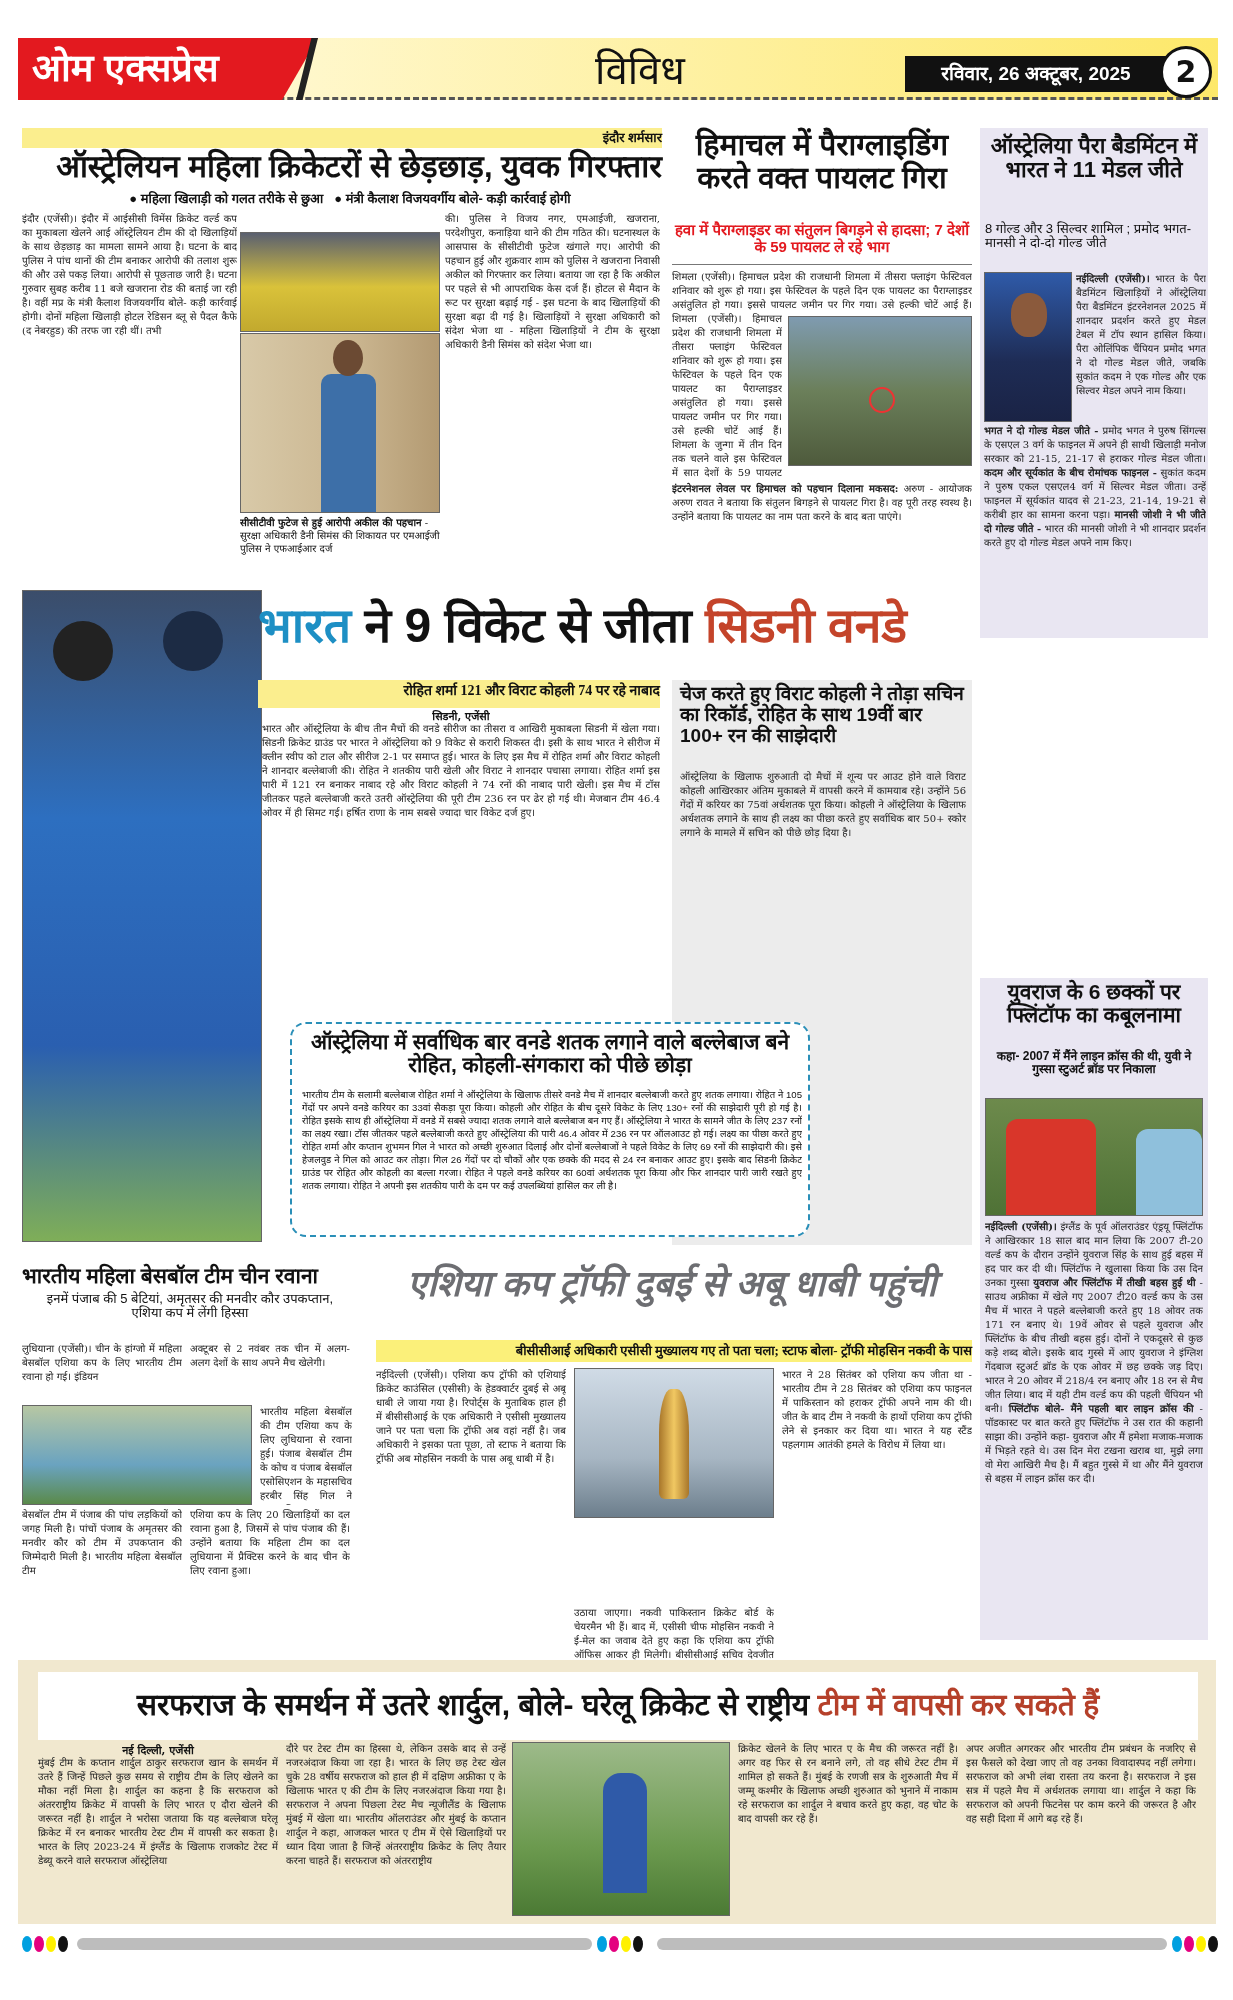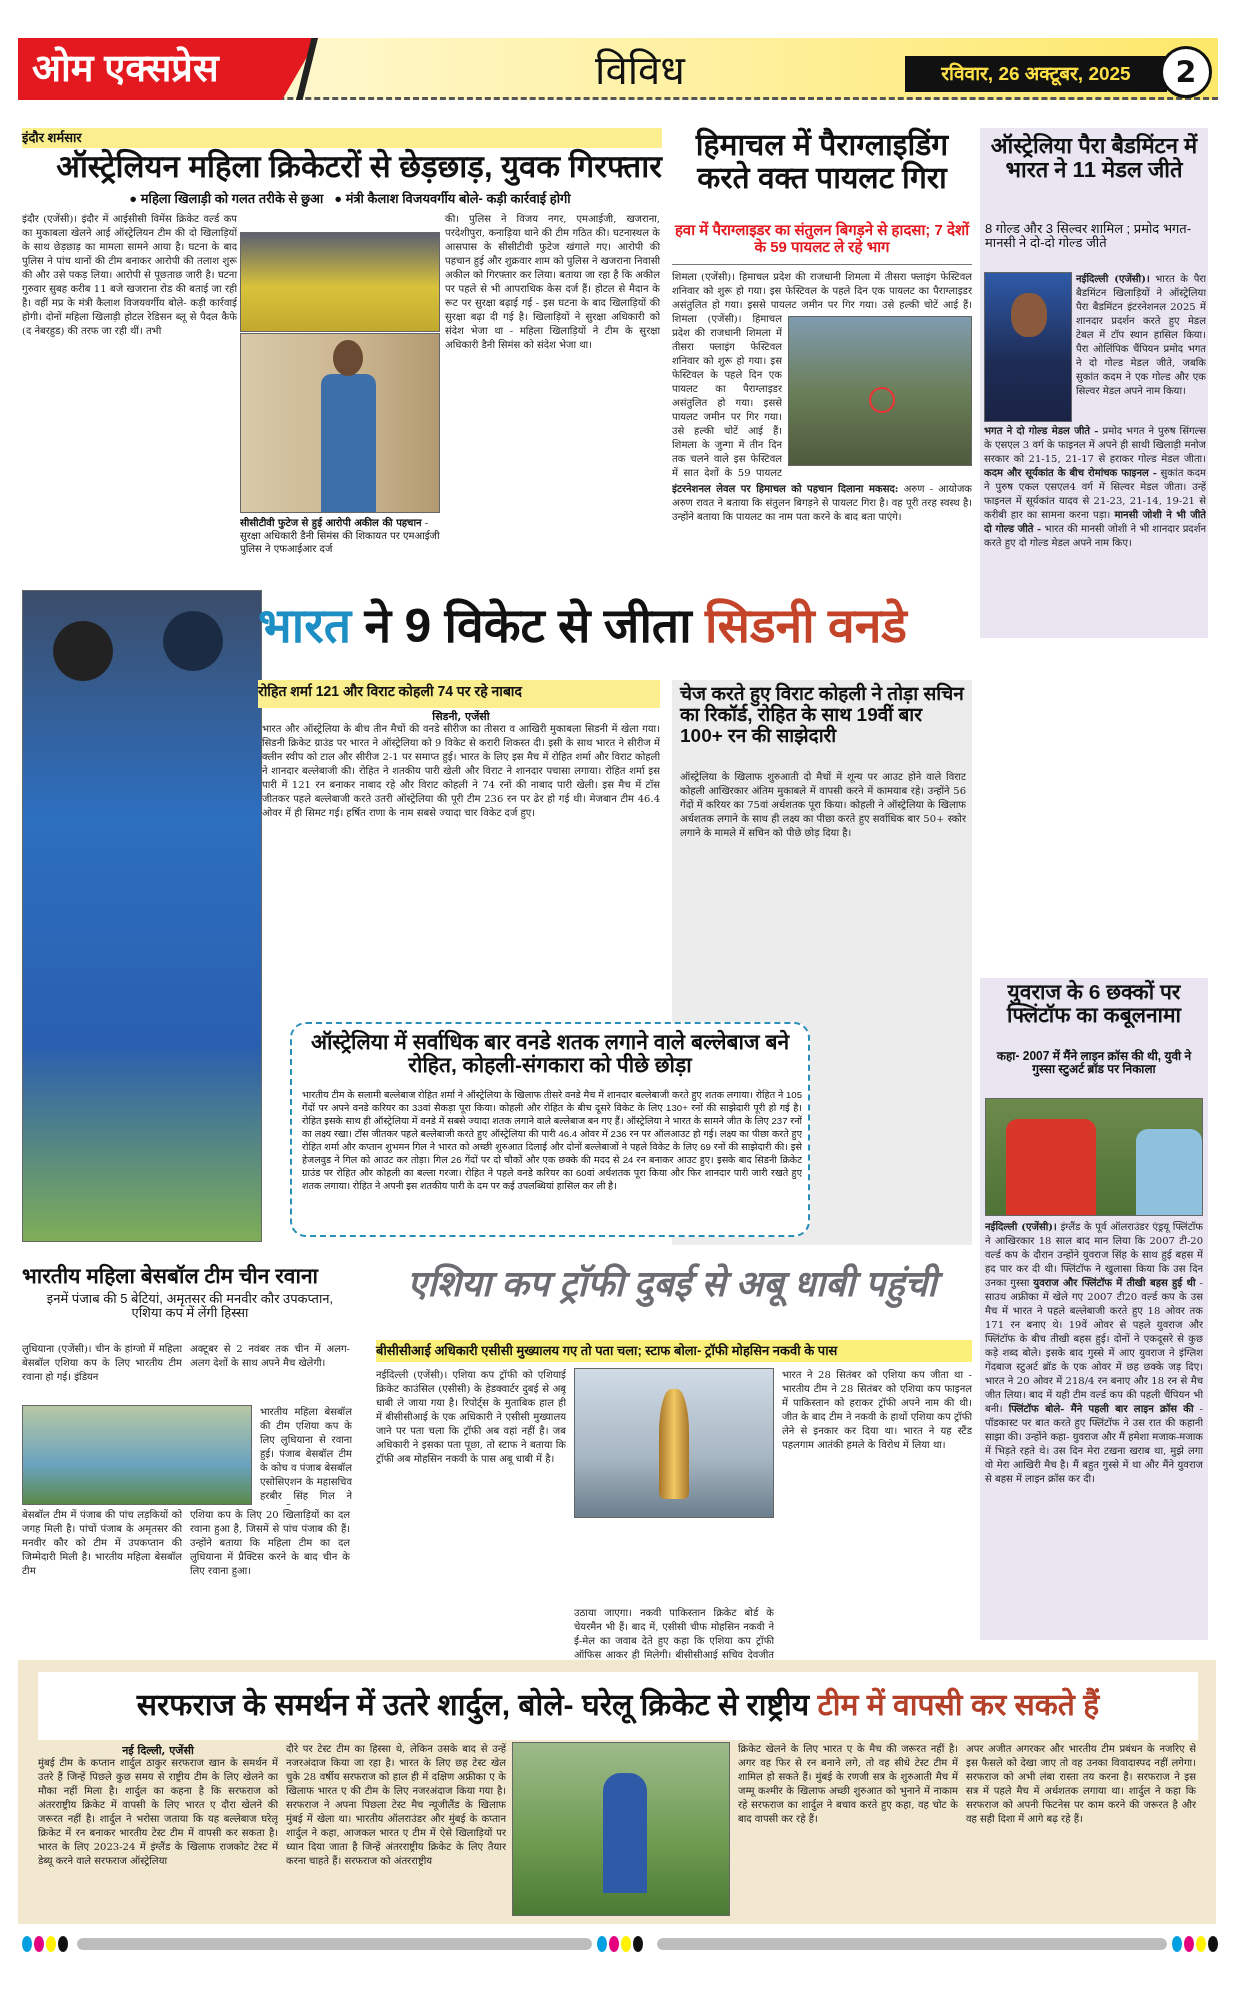--- a/index.html
+++ b/index.html
@@ -3,25 +3,25 @@
 <meta charset="utf-8">
 <style>
   *{box-sizing:border-box;margin:0;padding:0}
   body{width:1233px;height:2000px;background:#fff;font-family:"DejaVu Sans",sans-serif;color:#111;position:relative;overflow:hidden}
   .abs{position:absolute}
   
   #masthead{left:18px;top:38px;width:1200px;height:62px;background:linear-gradient(90deg,#fff8d0 20%,#fde86a 100%);border-bottom:3px dashed #555}
   #brand{left:18px;top:38px;width:300px;height:62px;background:#e3191f;clip-path:polygon(0 0,100% 0,88% 100%,0 100%);color:#fff;font-weight:bold;font-size:38px;line-height:60px;padding-left:14px;font-family:"Liberation Sans",sans-serif}
   #brand-stripe{left:296px;top:38px;width:22px;height:62px;background:#222;clip-path:polygon(70% 0,100% 0,30% 100%,0 100%)}
   #section{left:520px;top:40px;width:240px;height:60px;font-size:40px;text-align:center;line-height:60px;font-family:"Liberation Sans",sans-serif}
-  #date{left:905px;top:56px;width:262px;height:36px;background:#111;color:#fde047;font-size:19px;line-height:36px;text-align:center;font-weight:bold;font-family:"Liberation Sans",sans-serif}
+  #date{left:905px;top:56px;width:262px;height:36px;background:#111;color:#ffffff;font-size:19px;line-height:36px;text-align:center;font-weight:bold;font-family:"Liberation Sans",sans-serif}
   #pagenum{left:1160px;top:46px;width:52px;height:52px;border-radius:50%;background:#fff;border:3px solid #111;font-size:30px;font-weight:bold;text-align:center;line-height:46px}
   .hl{font-family:"Liberation Sans",sans-serif;font-weight:bold;line-height:1.1}
   .body{font-family:"DejaVu Serif",serif;font-size:10px;line-height:14px;text-align:justify;color:#222}
-  .kicker{background:#fbee8e;text-align:left;font-weight:bold;font-family:Liberation Sans, sans-serif}
+  .kicker{background:#fbee8e;text-align:right;font-weight:bold;font-family:Liberation Serif, serif}
   .photo{background:#8a8a7a;border:1px solid #666;overflow:hidden}
   .cap{font-family:"DejaVu Serif",serif;font-size:10px;line-height:13px}
   .panel-lav{background:#e9e6f2}
   .panel-gray{background:#ececec}
   .bullet::before{content:"● "}
 </style>
 </head>
 <body>
 
 <div id="masthead" class="abs"></div>

